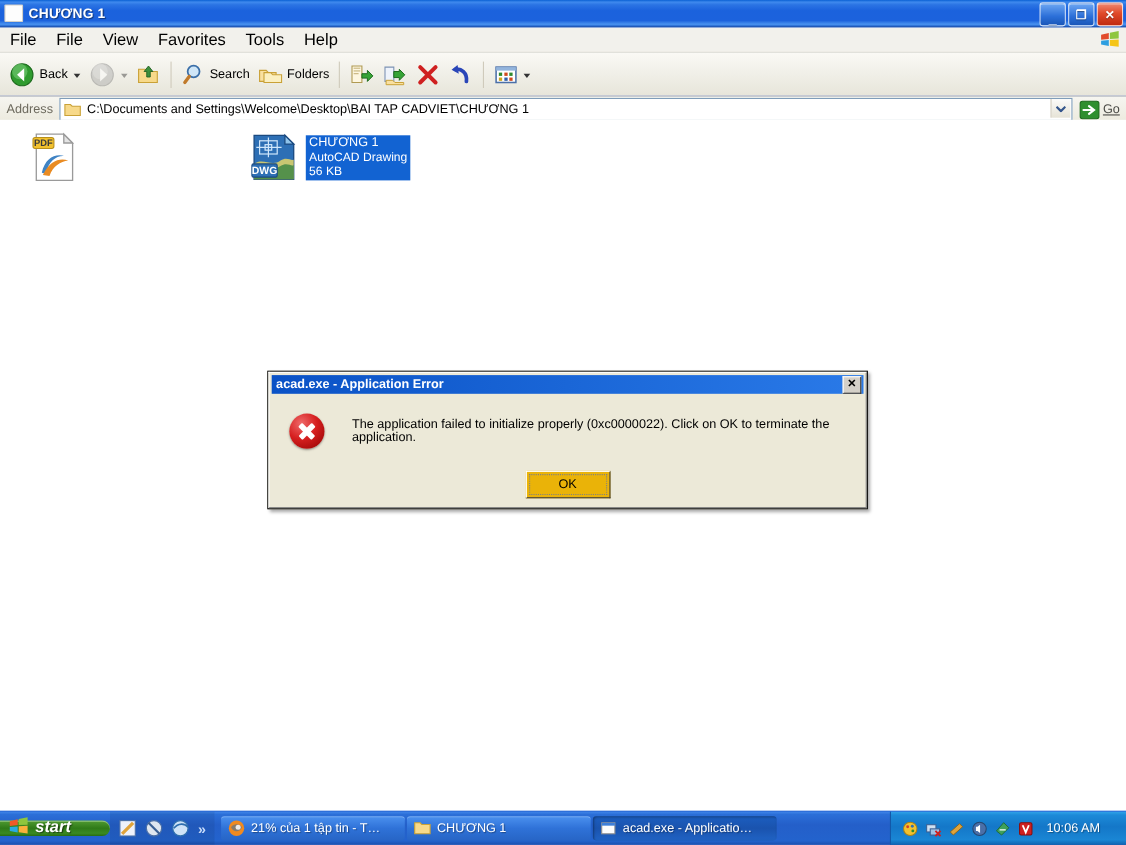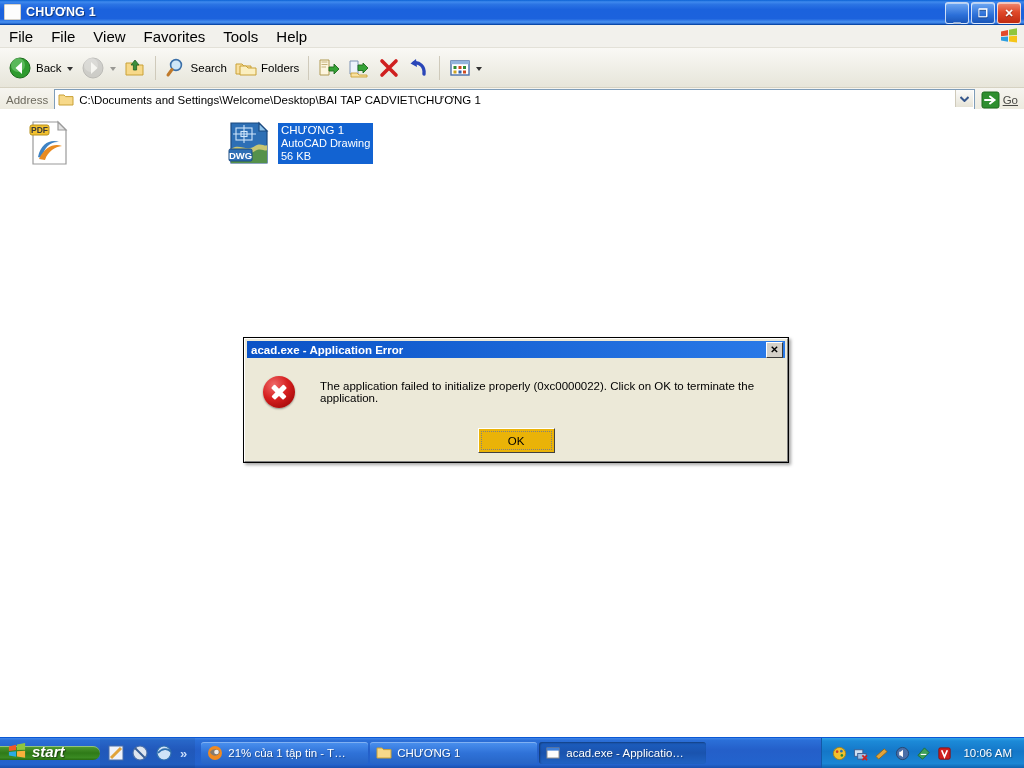--- a/index.html
+++ b/index.html
@@ -124,21 +124,21 @@
   .tasks{display:flex;align-items:center;gap:2px;padding-left:6px;flex:1;}
   .task{height:22px;min-width:155px;max-width:165px;display:flex;align-items:center;
         padding:0 6px;border-radius:3px;
         background:linear-gradient(to bottom,#4b91ef,#2f72d8 50%,#2765c6);
         box-shadow:inset 0 1px 0 rgba(255,255,255,.3);overflow:hidden;}
   .task.active{background:linear-gradient(to bottom,#1c5ec0,#1a53ae 50%,#2063c4);
                box-shadow:inset 1px 1px 2px rgba(0,0,0,.35);}
   .task .ti{width:16px;height:16px;flex:none;margin-right:5px;}
   .task .tl{color:#fff;font-size:11.5px;white-space:nowrap;overflow:hidden;
             text-overflow:ellipsis;text-shadow:1px 1px 1px rgba(0,0,0,.35);}
-  .tray{height:30px;display:flex;align-items:center;padding:0 12px 0 7px;flex:none;
+  .tray{height:30px;display:flex;align-items:center;padding:0 24px 0 7px;flex:none;
     background:linear-gradient(to bottom,#2fa2e8 0%,#1c8ad8 10%,#1477c8 45%,#1a86d4 85%,#0f63b0 100%);
     border-left:1px solid #1358a8;}
   .tray .ic{width:15px;height:15px;margin:0 3px;}
   .clock{color:#fff;font-size:11.5px;margin-left:8px;text-shadow:1px 1px 1px rgba(0,0,0,.35);}
 </style>
 </head>
 <body>
 
 <div class="window">
 

